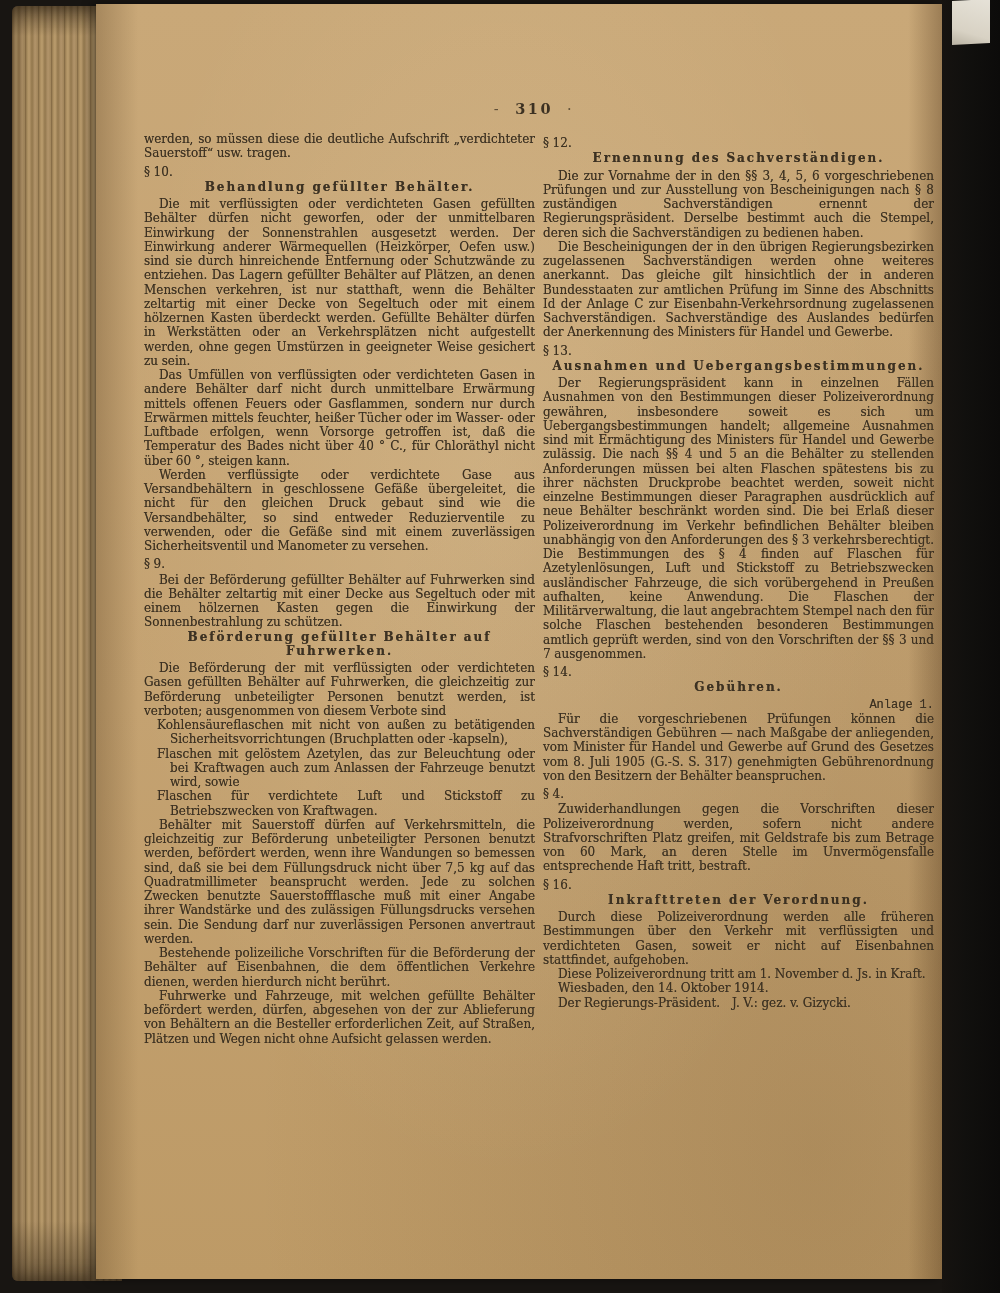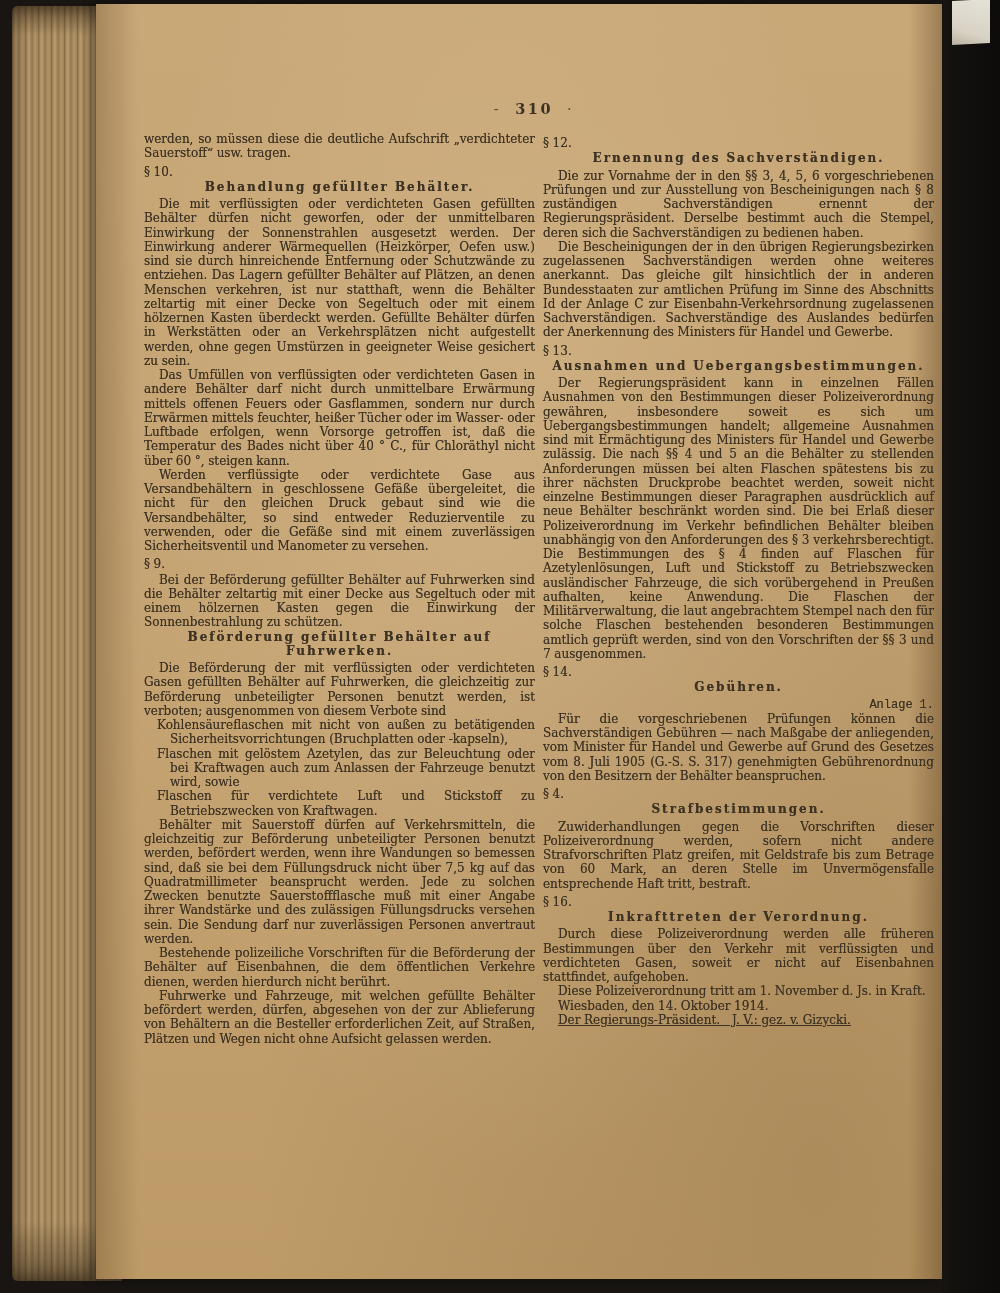--- a/index.html
+++ b/index.html
@@ -104,21 +104,20 @@
     text-indent: -13px;
   }
   .blk-note {
     text-align: right;
     text-indent: 0;
     font-family: Liberation Mono, monospace;
   }
   .blk-sig {
     text-indent: 15px;
     white-space: pre-wrap;
-    text-decoration: underline;
   }
 </style>
 </head>
 <body>
 
 <div class="scene">
   <div class="edges"></div>
 
   <div class="paper">
     <div class="pagenum">
@@ -150,21 +149,20 @@
           <div class="blk blk-p">Die zur Vornahme der in den §§ 3, 4, 5, 6 vorgeschriebenen Prüfungen und zur Ausstellung von Bescheinigungen nach § 8 zuständigen Sachverständigen ernennt der Regierungspräsident. Derselbe bestimmt auch die Stempel, deren sich die Sachverständigen zu bedienen haben.</div>
           <div class="blk blk-p">Die Bescheinigungen der in den übrigen Regierungsbezirken zugelassenen Sachverständigen werden ohne weiteres anerkannt. Das gleiche gilt hinsichtlich der in anderen Bundesstaaten zur amtlichen Prüfung im Sinne des Abschnitts Id der Anlage C zur Eisenbahn-Verkehrsordnung zugelassenen Sachverständigen. Sachverständige des Auslandes bedürfen der Anerkennung des Ministers für Handel und Gewerbe.</div>
           <div class="blk blk-hsec">§ 13.</div>
           <div class="blk blk-htitle">Ausnahmen und Uebergangsbestimmungen.</div>
           <div class="blk blk-p">Der Regierungspräsident kann in einzelnen Fällen Ausnahmen von den Bestimmungen dieser Polizeiverordnung gewähren, insbesondere soweit es sich um Uebergangsbestimmungen handelt; allgemeine Ausnahmen sind mit Ermächtigung des Ministers für Handel und Gewerbe zulässig. Die nach §§ 4 und 5 an die Behälter zu stellenden Anforderungen müssen bei alten Flaschen spätestens bis zu ihrer nächsten Druckprobe beachtet werden, soweit nicht einzelne Bestimmungen dieser Paragraphen ausdrücklich auf neue Behälter beschränkt worden sind. Die bei Erlaß dieser Polizeiverordnung im Verkehr befindlichen Behälter bleiben unabhängig von den Anforderungen des § 3 verkehrsberechtigt. Die Bestimmungen des § 4 finden auf Flaschen für Azetylenlösungen, Luft und Stickstoff zu Betriebszwecken ausländischer Fahrzeuge, die sich vorübergehend in Preußen aufhalten, keine Anwendung. Die Flaschen der Militärverwaltung, die laut angebrachtem Stempel nach den für solche Flaschen bestehenden besonderen Bestimmungen amtlich geprüft werden, sind von den Vorschriften der §§ 3 und 7 ausgenommen.</div>
           <div class="blk blk-hsec">§ 14.</div>
           <div class="blk blk-htitle">Gebühren.</div>
           <div class="blk blk-note">Anlage 1.</div>
           <div class="blk blk-p">Für die vorgeschriebenen Prüfungen können die Sachverständigen Gebühren — nach Maßgabe der anliegenden, vom Minister für Handel und Gewerbe auf Grund des Gesetzes vom 8. Juli 1905 (G.-S. S. 317) genehmigten Gebührenordnung von den Besitzern der Behälter beanspruchen.</div>
           <div class="blk blk-hsec">§ 4.</div>
-          <div class="blk blk-htitle">Strafbestimmungen.</div>
           <div class="blk blk-p">Zuwiderhandlungen gegen die Vorschriften dieser Polizeiverordnung werden, sofern nicht andere Strafvorschriften Platz greifen, mit Geldstrafe bis zum Betrage von 60 Mark, an deren Stelle im Unvermögensfalle entsprechende Haft tritt, bestraft.</div>
           <div class="blk blk-hsec">§ 16.</div>
           <div class="blk blk-htitle">Inkrafttreten der Verordnung.</div>
           <div class="blk blk-p">Durch diese Polizeiverordnung werden alle früheren Bestimmungen über den Verkehr mit verflüssigten und verdichteten Gasen, soweit er nicht auf Eisenbahnen stattfindet, aufgehoben.</div>
           <div class="blk blk-p">Diese Polizeiverordnung tritt am 1. November d. Js. in Kraft.</div>
           <div class="blk blk-p">Wiesbaden, den 14. Oktober 1914.</div>
           <div class="blk blk-sig">Der Regierungs-Präsident. J. V.: gez. v. Gizycki.</div>
         </div>
     </div>
   </div>

